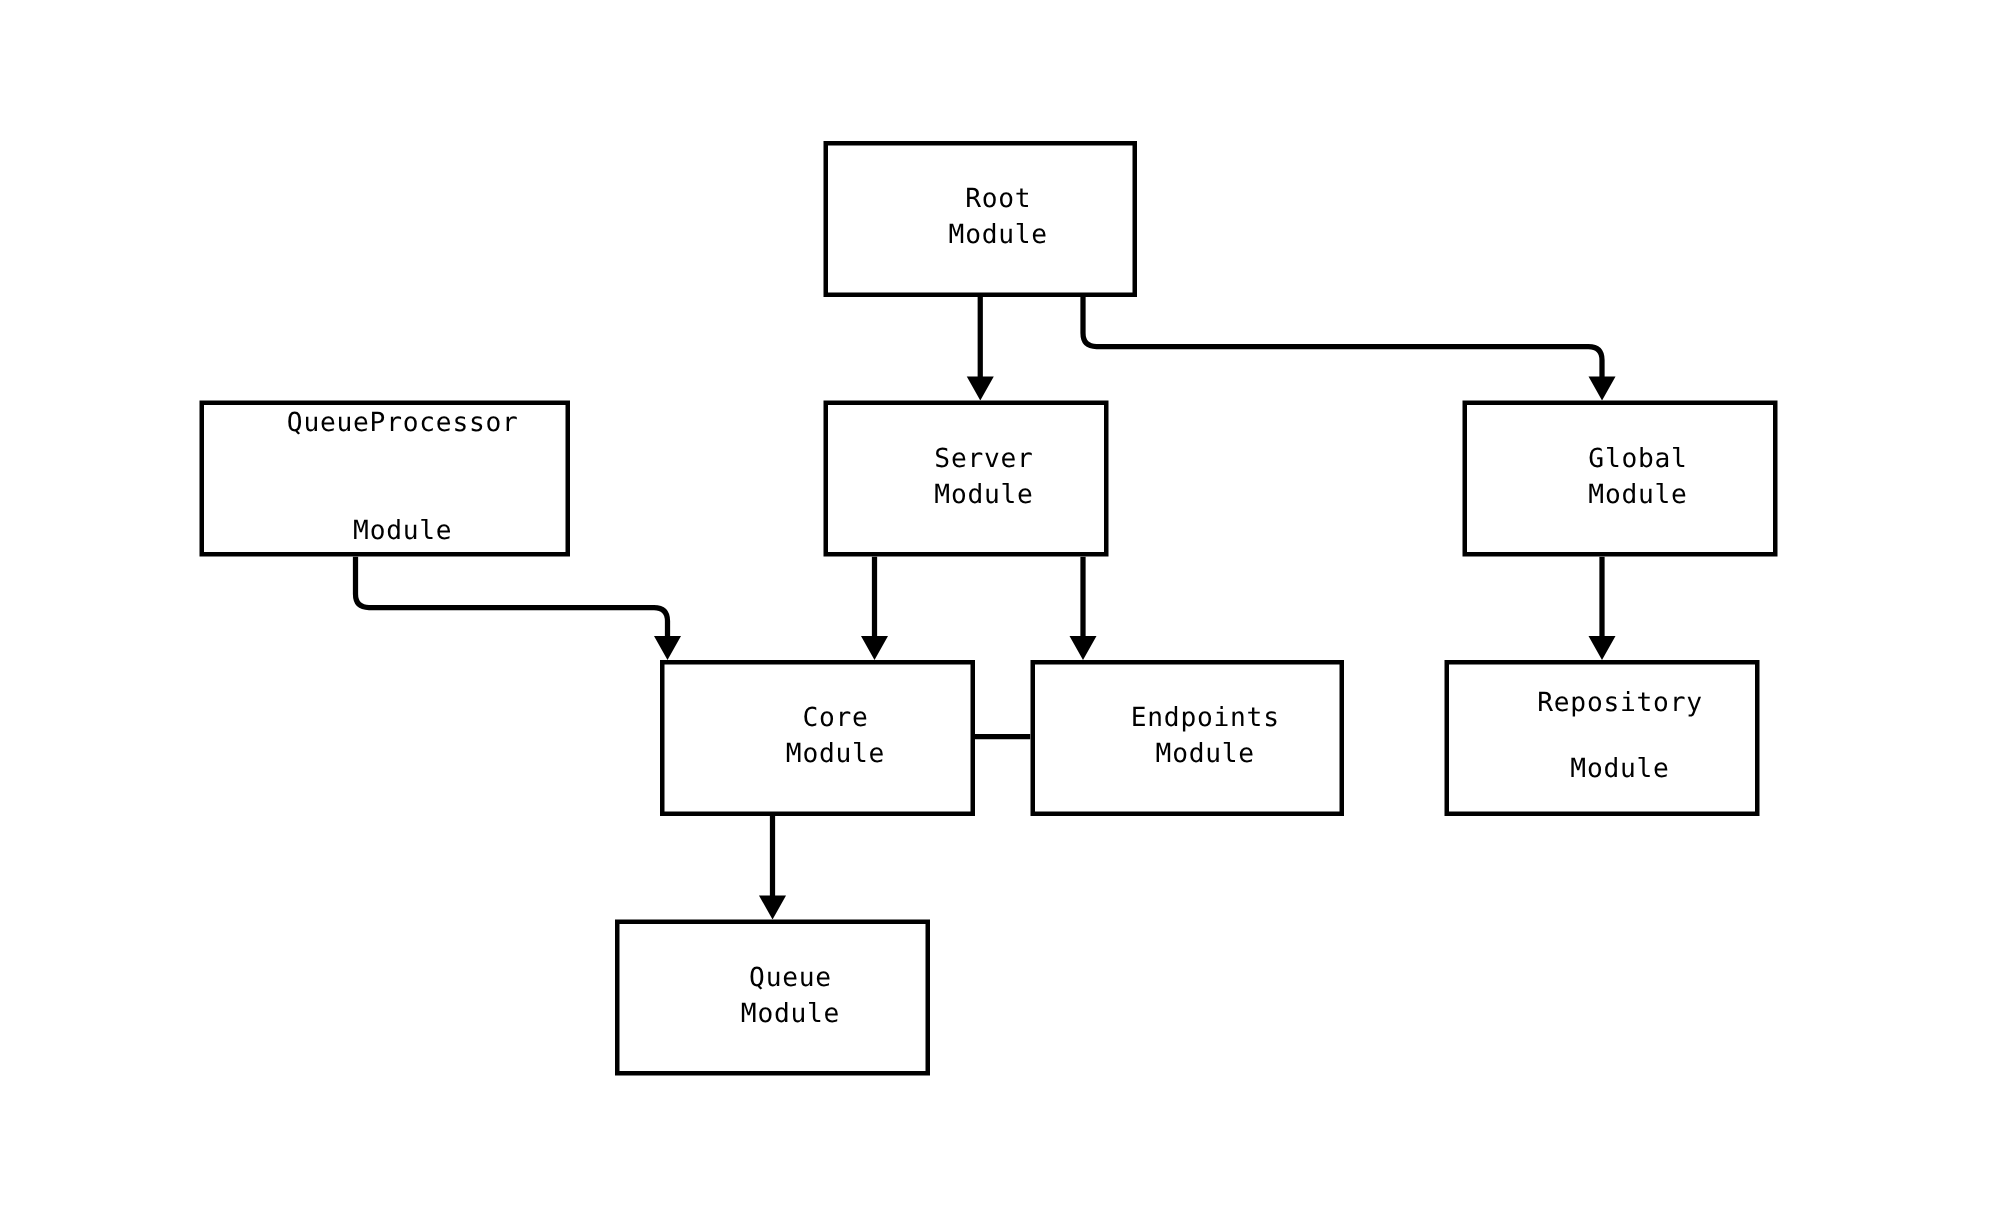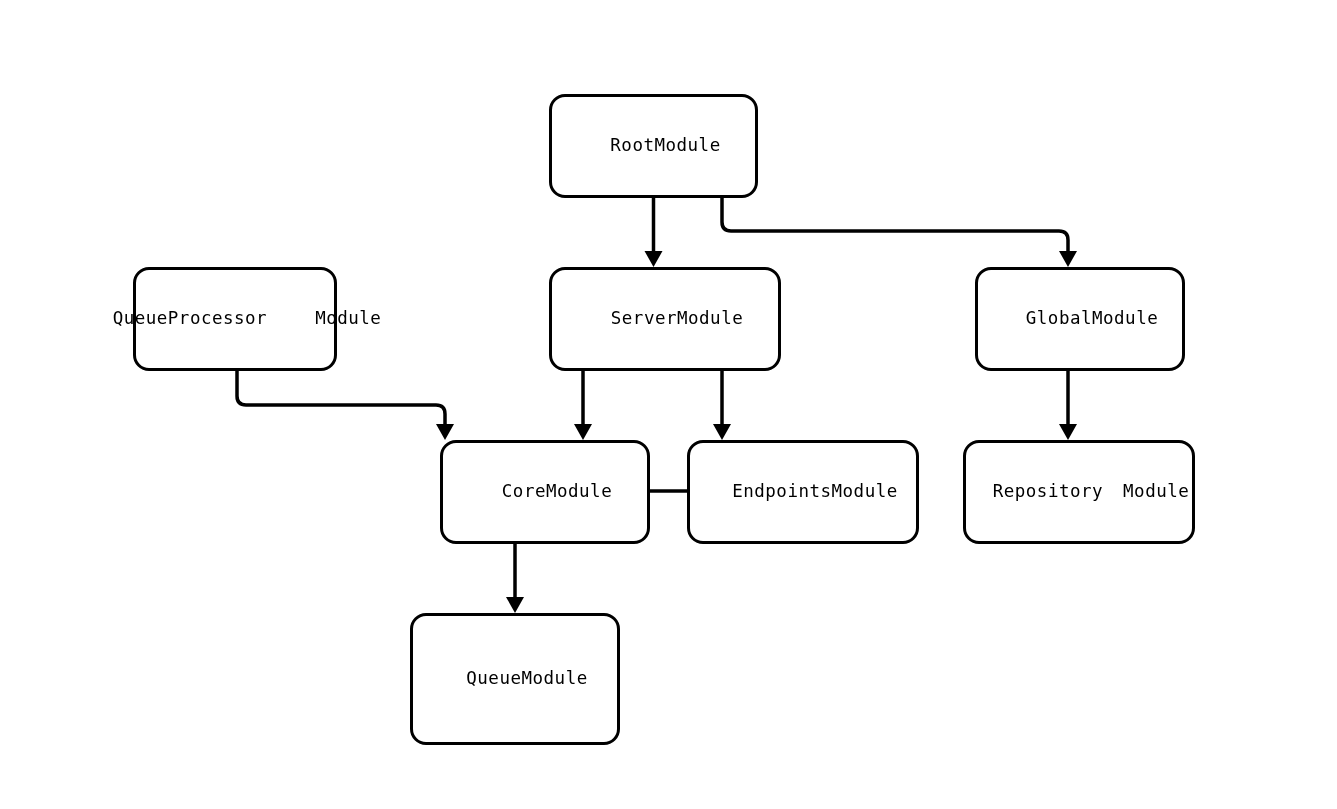--- a/index.html
+++ b/index.html
@@ -21,24 +21,24 @@
     position: absolute;
     left: 0;
     top: 0;
     width: 1337px;
     height: 809px;
   }
   .node {
     position: absolute;
     box-sizing: border-box;
     border: 3.5px solid #000000;
-    border-radius: 16px;
+    border-radius: 0;
     background: #ffffff;
     display: flex;
-    flex-direction: row;
+    flex-direction: column;
     align-items: center;
     justify-content: center;
     text-align: center;
     color: #000000;
     font-family: "DejaVu Sans Mono", monospace;
     font-size: 17.5px;
     line-height: 1.35;
     letter-spacing: 0.5px;
     z-index: 2;
     padding-left: 24px;
@@ -74,43 +74,43 @@
         <polygon points="1068,440 1059,424 1077,424" fill="#000000"></polygon>
         <polygon points="515,613 506,597 524,597" fill="#000000"></polygon>
       </g>
   </svg>
 
   <div id="nodes-layer">
       <div class="node" style="left: 549px; top: 94px; width: 209px; height: 104px; border-color: rgb(0, 0, 0); background: rgb(255, 255, 255);">
         <span class="node-line">Root</span>
         <span class="node-line">Module</span>
       </div>
-      <div class="node" style="left: 133px; top: 267px; width: 204px; height: 104px; border-color: rgb(0, 0, 0); background: rgb(255, 255, 255); gap: 48px;">
+      <div class="node" style="left: 133px; top: 267px; width: 247px; height: 104px; border-color: rgb(0, 0, 0); background: rgb(255, 255, 255); gap: 48px;">
         <span class="node-line">QueueProcessor</span>
         <span class="node-line">Module</span>
       </div>
-      <div class="node" style="left: 549px; top: 267px; width: 232px; height: 104px; border-color: rgb(0, 0, 0); background: rgb(255, 255, 255);">
+      <div class="node" style="left: 549px; top: 267px; width: 190px; height: 104px; border-color: rgb(0, 0, 0); background: rgb(255, 255, 255);">
         <span class="node-line">Server</span>
         <span class="node-line">Module</span>
       </div>
       <div class="node" style="left: 963px; top: 267px; width: 210px; height: 104px; border-color: rgb(0, 0, 0); background: rgb(255, 255, 255); margin-left: 12px;">
         <span class="node-line">Global</span>
         <span class="node-line">Module</span>
       </div>
       <div class="node" style="left: 410px; top: 440px; width: 210px; height: 104px; border-color: rgb(0, 0, 0); background: rgb(255, 255, 255); margin-left: 30px;">
         <span class="node-line">Core</span>
         <span class="node-line">Module</span>
       </div>
-      <div class="node" style="left: 687px; top: 440px; width: 232px; height: 104px; border-color: rgb(0, 0, 0); background: rgb(255, 255, 255);">
+      <div class="node" style="left: 687px; top: 440px; width: 209px; height: 104px; border-color: rgb(0, 0, 0); background: rgb(255, 255, 255);">
         <span class="node-line">Endpoints</span>
         <span class="node-line">Module</span>
       </div>
-      <div class="node" style="left: 963px; top: 440px; width: 232px; height: 104px; border-color: rgb(0, 0, 0); background: rgb(255, 255, 255); gap: 20px;">
+      <div class="node" style="left: 963px; top: 440px; width: 210px; height: 104px; border-color: rgb(0, 0, 0); background: rgb(255, 255, 255); gap: 20px;">
         <span class="node-line">Repository</span>
         <span class="node-line">Module</span>
       </div>
-      <div class="node" style="left: 410px; top: 613px; width: 210px; height: 132px; border-color: rgb(0, 0, 0); background: rgb(255, 255, 255);">
+      <div class="node" style="left: 410px; top: 613px; width: 210px; height: 104px; border-color: rgb(0, 0, 0); background: rgb(255, 255, 255);">
         <span class="node-line">Queue</span>
         <span class="node-line">Module</span>
       </div>
     </div>
 
 </div>
 
 </body></html>

